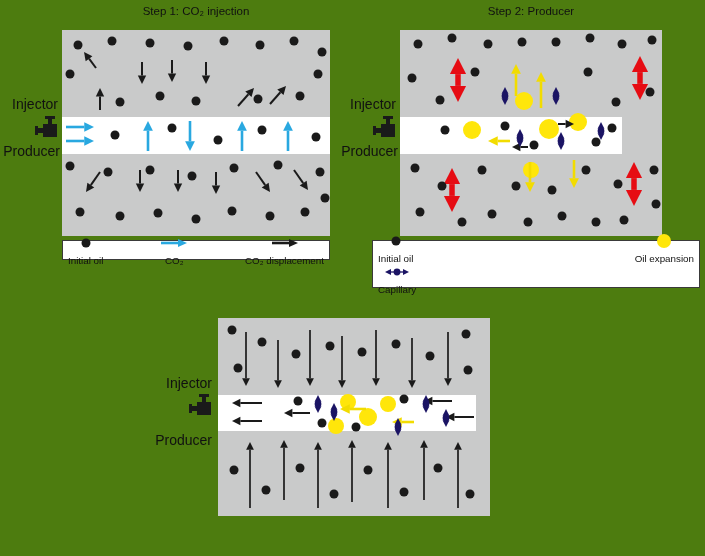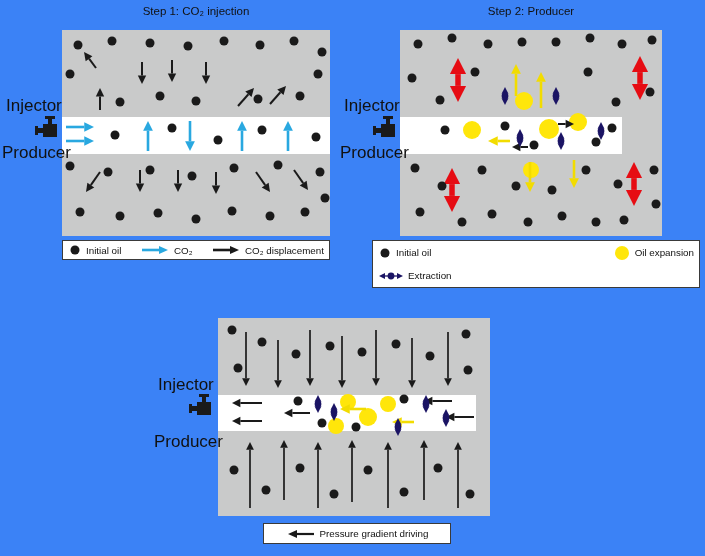--- a/index.html
+++ b/index.html
@@ -1,37 +1,37 @@
 <!DOCTYPE html>
 <html><head>
 <meta charset="utf-8">
 <style>
   html,body{margin:0;padding:0;background:#fff;}
-  .canvas{position:relative;width:705px;height:556px;background:#3b82f6;
+  .canvas{position:relative;width:705px;height:556px;background:#4d7c0f;
           font-family:"Liberation Sans",sans-serif;color:#111;overflow:hidden;}
   #scene{position:absolute;left:0;top:0;}
   .ptitle{position:absolute;font-size:11.5px;text-align:center;}
   .t1{left:62px;top:5px;width:268px;}
   .t2{left:400px;top:5px;width:262px;}
   .t3{left:218px;top:299px;width:272px;}
-  .wlabel{position:absolute;font-size:17px;}
+  .wlabel{position:absolute;font-size:14px;}
   .inj1{left:6px;top:96px;width:52px;text-align:right;}
   .pro1{left:2px;top:143px;width:58px;text-align:right;}
   .inj2{left:344px;top:96px;width:52px;text-align:right;}
   .pro2{left:340px;top:143px;width:58px;text-align:right;}
   .inj3{left:158px;top:375px;width:54px;text-align:right;}
   .pro3{left:154px;top:432px;width:58px;text-align:right;}
   .legend{position:absolute;background:#fff;border:1px solid #3a3a3a;
           display:flex;flex-direction:column;justify-content:center;box-sizing:border-box;}
   .leg1{left:62px;top:240px;width:268px;height:20px;}
   .leg2{left:372px;top:240px;width:328px;height:48px;}
   .leg3{left:263px;top:523px;width:188px;height:21px;}
   .legend-row{display:flex;align-items:center;justify-content:space-between;padding:0 5px;flex:1;}
   .leg3 .legend-row{justify-content:center;gap:6px;}
-  .legend-item{display:flex;align-items:center;gap:4px;}
+  .legend-item{display:flex;align-items:center;gap:4px;flex-direction:column;}
   .legend-label{font-size:9.8px;white-space:nowrap;}
   .lsym{display:block;}
 </style>
 </head>
 <body>
 
 <div class="canvas">
   <svg id="scene" width="705" height="556" viewBox="0 0 705 556">
       <rect x="62" y="30" width="268" height="206" fill="#c9caca"></rect>
       <rect x="62" y="117" width="268" height="37" fill="#ffffff"></rect>
@@ -353,28 +353,17 @@
         </span>
       </div>
       <div class="legend-row">
         <span class="legend-item">
           <svg class="lsym" height="16" width="26" viewBox="0 0 26 16">
             <line x1="5" y1="8" x2="21" y2="8" stroke="#1b1464" stroke-width="1.3"></line>
             <polygon points="25,8 19,5 19,11" fill="#1b1464"></polygon>
             <polygon points="1,8 7,5 7,11" fill="#1b1464"></polygon>
             <circle cx="13" cy="8" r="3.4" fill="#1b1464"></circle>
           </svg>
-          <span class="legend-label">Extraction</span>
-        </span>
-      </div>
-    </div>
-  <div class="legend leg3">
-      <div class="legend-row">
-        <span class="legend-item">
-          <svg class="lsym" height="16" width="30" viewBox="0 0 30 16">
-            <line x1="10" y1="8" x2="28" y2="8" stroke="#1a1a1a" stroke-width="2.2"></line>
-            <polygon points="2,8 11,4 11,12" fill="#1a1a1a"></polygon>
-          </svg>
-          <span class="legend-label">Pressure gradient driving</span>
+          <span class="legend-label">Capillary</span>
         </span>
       </div>
     </div>
 </div>
 
 </body></html>

